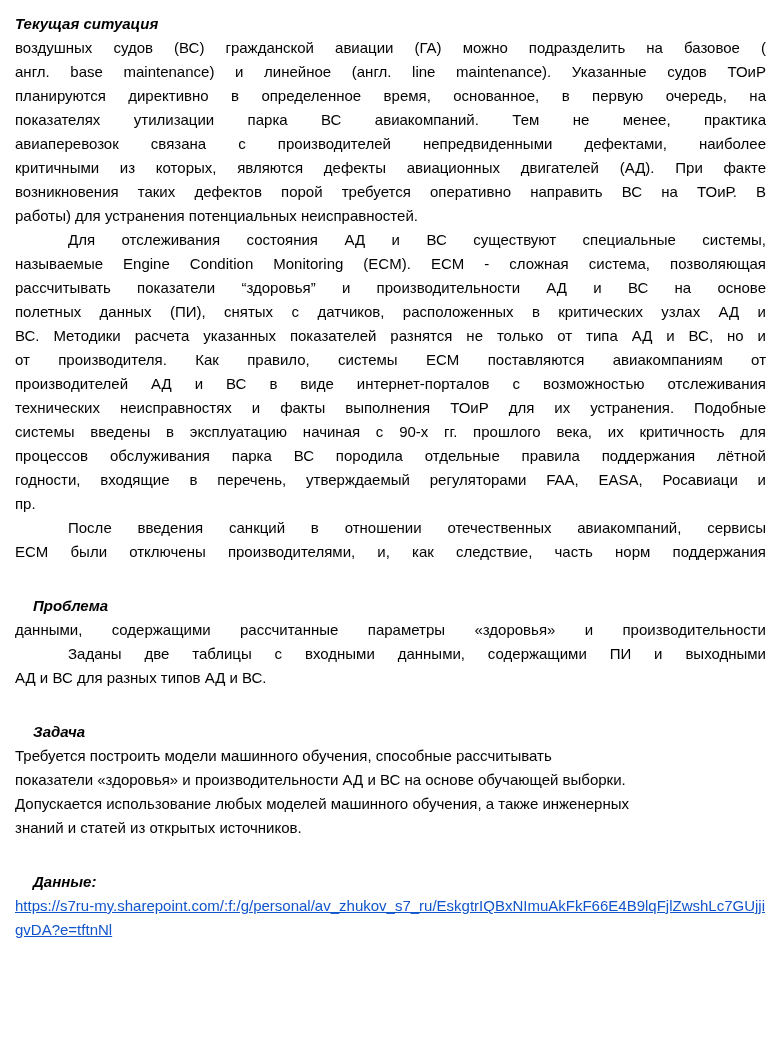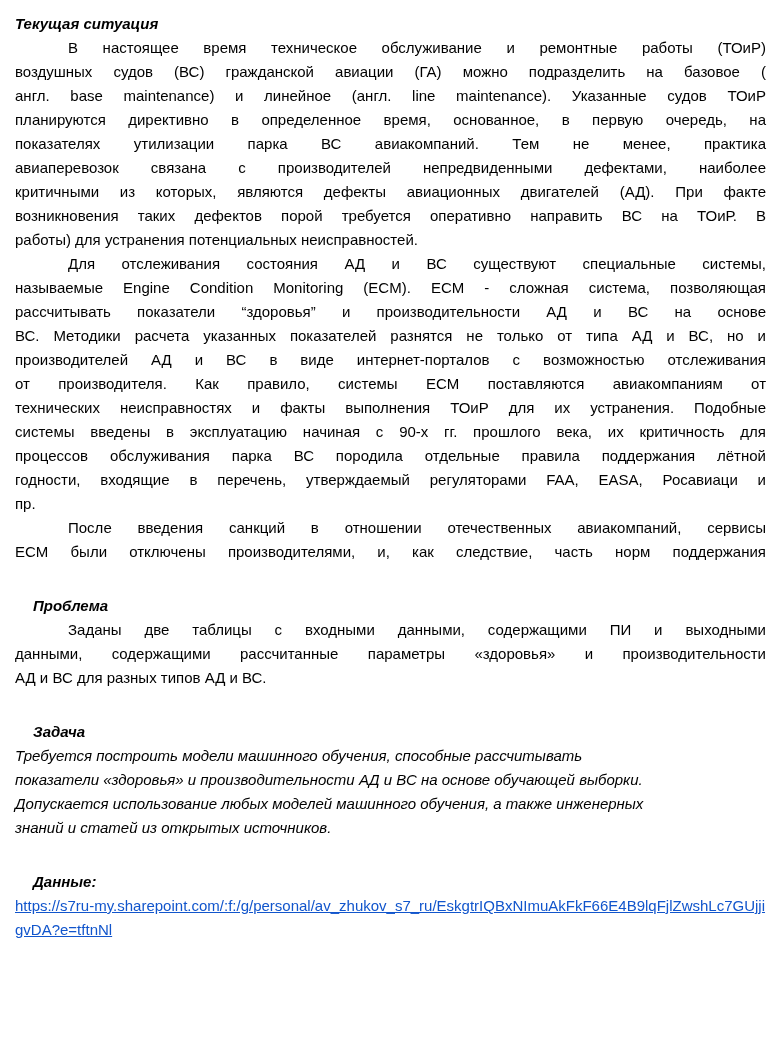--- a/index.html
+++ b/index.html
@@ -29,66 +29,65 @@
   .line {
     text-align: justify;
     text-align-last: justify;
     white-space: normal;
   }
   .line.last { text-align-last: left; }
   .line.first { text-indent: 53px; }
   .para.left-align .line {
     text-align: right;
     text-align-last: left;
-    font-style: italic;
   }
   .doclink {
     color: #1155cc;
     text-decoration: underline;
     word-break: break-all;
     cursor: pointer;
   }
 </style>
 </head>
 <body>
 
 <div id="document-body">
     <div class="heading doc-block">Текущая ситуация</div>
     <div class="para doc-block">
-      <div class="line first">В настоящее время техническое обслуживание и ремонтные работы (ТОиР)</div>
       <div class="line">воздушных судов (ВС) гражданской авиации (ГА) можно подразделить на базовое (</div>
       <div class="line">англ. base maintenance) и линейное (англ. line maintenance). Указанные судов ТОиР</div>
       <div class="line">планируются директивно в определенное время, основанное, в первую очередь, на</div>
       <div class="line">показателях утилизации парка ВС авиакомпаний. Тем не менее, практика</div>
       <div class="line">авиаперевозок связана с производителей непредвиденными дефектами, наиболее</div>
       <div class="line">критичными из которых, являются дефекты авиационных двигателей (АД). При факте</div>
       <div class="line">возникновения таких дефектов порой требуется оперативно направить ВС на ТОиР. В</div>
       <div class="line last">работы) для устранения потенциальных неисправностей.</div>
     </div>
     <div class="para doc-block">
       <div class="line first">Для отслеживания состояния АД и ВС существуют специальные системы,</div>
       <div class="line">называемые Engine Condition Monitoring (ECM). ECM - сложная система, позволяющая</div>
       <div class="line">рассчитывать показатели “здоровья” и производительности АД и ВС на основе</div>
+      <div class="line">полетных данных (ПИ), снятых с датчиков, расположенных в критических узлах АД и</div>
       <div class="line">ВС. Методики расчета указанных показателей разнятся не только от типа АД и ВС, но и</div>
+      <div class="line">от производителя. Как правило, системы ECM поставляются авиакомпаниям от</div>
       <div class="line">производителей АД и ВС в виде интернет-порталов с возможностью отслеживания</div>
-      <div class="line">от производителя. Как правило, системы ECM поставляются авиакомпаниям от</div>
       <div class="line">технических неисправностях и факты выполнения ТОиР для их устранения. Подобные</div>
       <div class="line">системы введены в эксплуатацию начиная с 90-х гг. прошлого века, их критичность для</div>
       <div class="line">процессов обслуживания парка ВС породила отдельные правила поддержания лётной</div>
       <div class="line">годности, входящие в перечень, утверждаемый регуляторами FAA, EASA, Росавиаци и</div>
       <div class="line last">пр.</div>
     </div>
     <div class="para doc-block">
       <div class="line first">После введения санкций в отношении отечественных авиакомпаний, сервисы</div>
       <div class="line">ECM были отключены производителями, и, как следствие, часть норм поддержания</div>
     </div>
     <div class="heading doc-block space-before">Проблема</div>
     <div class="para doc-block">
+      <div class="line">данными, содержащими рассчитанные параметры «здоровья» и производительности</div>
       <div class="line first">Заданы две таблицы с входными данными, содержащими ПИ и выходными</div>
-      <div class="line">данными, содержащими рассчитанные параметры «здоровья» и производительности</div>
       <div class="line last">АД и ВС для разных типов АД и ВС.</div>
     </div>
     <div class="heading doc-block space-before">Задача</div>
     <div class="para doc-block left-align">
       <div class="line">Требуется построить модели машинного обучения, способные рассчитывать</div>
       <div class="line">показатели «здоровья» и производительности АД и ВС на основе обучающей выборки.</div>
       <div class="line">Допускается использование любых моделей машинного обучения, а также инженерных</div>
       <div class="line last">знаний и статей из открытых источников.</div>
     </div>
     <div class="heading doc-block space-before">Данные:</div>

